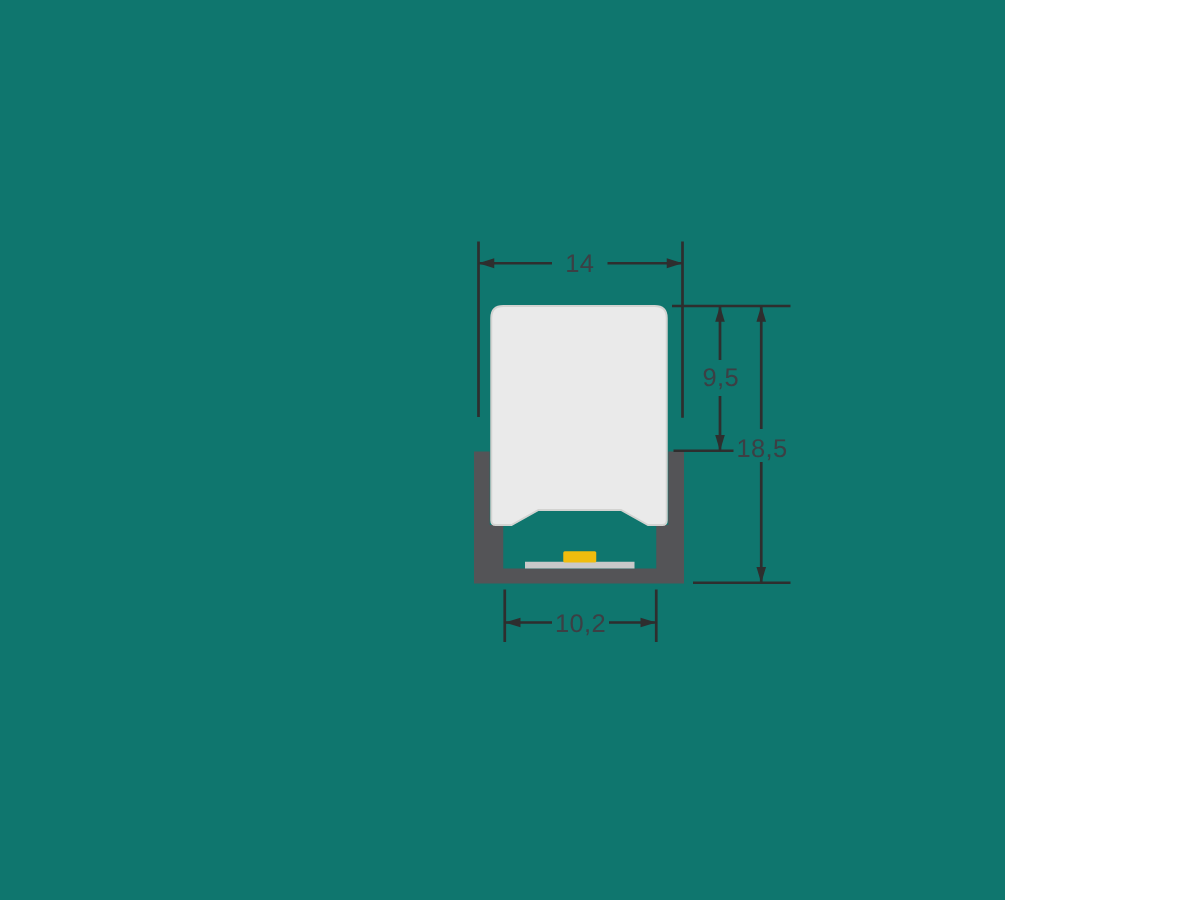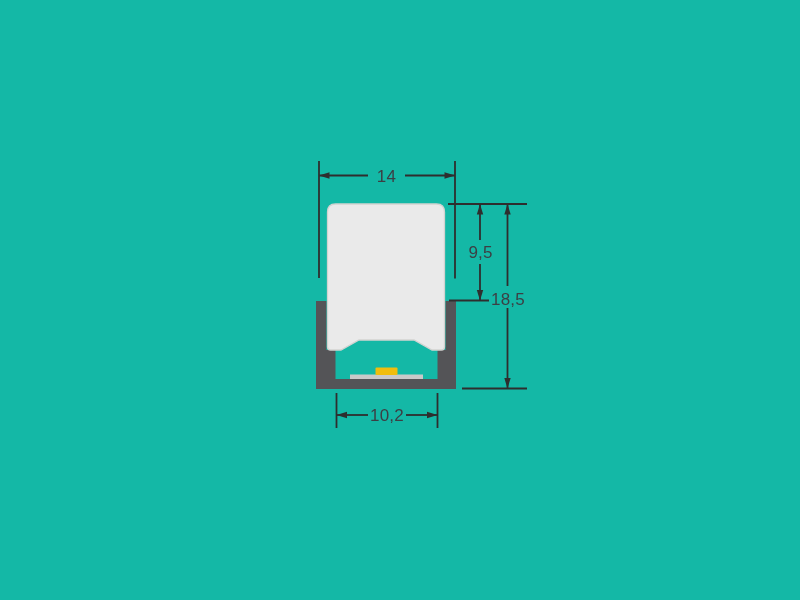--- a/index.html
+++ b/index.html
@@ -3,23 +3,23 @@
 <meta charset="utf-8">
 <style>
   html, body {
     margin: 0;
     padding: 0;
     background: #ffffff;
     font-family: "Liberation Sans", sans-serif;
   }
   .canvas {
     position: relative;
-    width: 800px;
+    width: 670px;
     height: 600px;
-    background: #14b8a6;
+    background: #0f766e;
     overflow: hidden;
   }
   svg { display: block; }
   .dim-label {
     font-family: "Liberation Sans", sans-serif;
     font-size: 17px;
     letter-spacing: 0.2px;
   }
 </style>
 </head>

